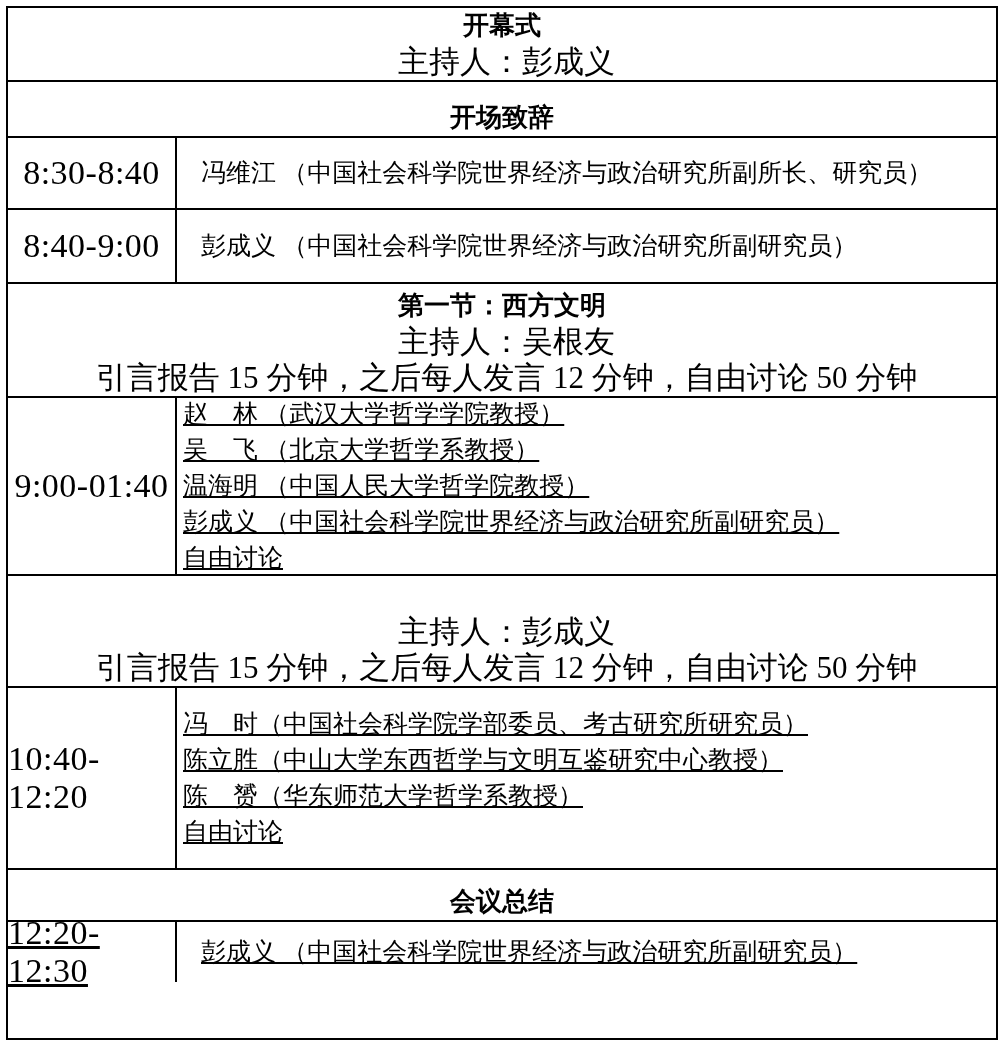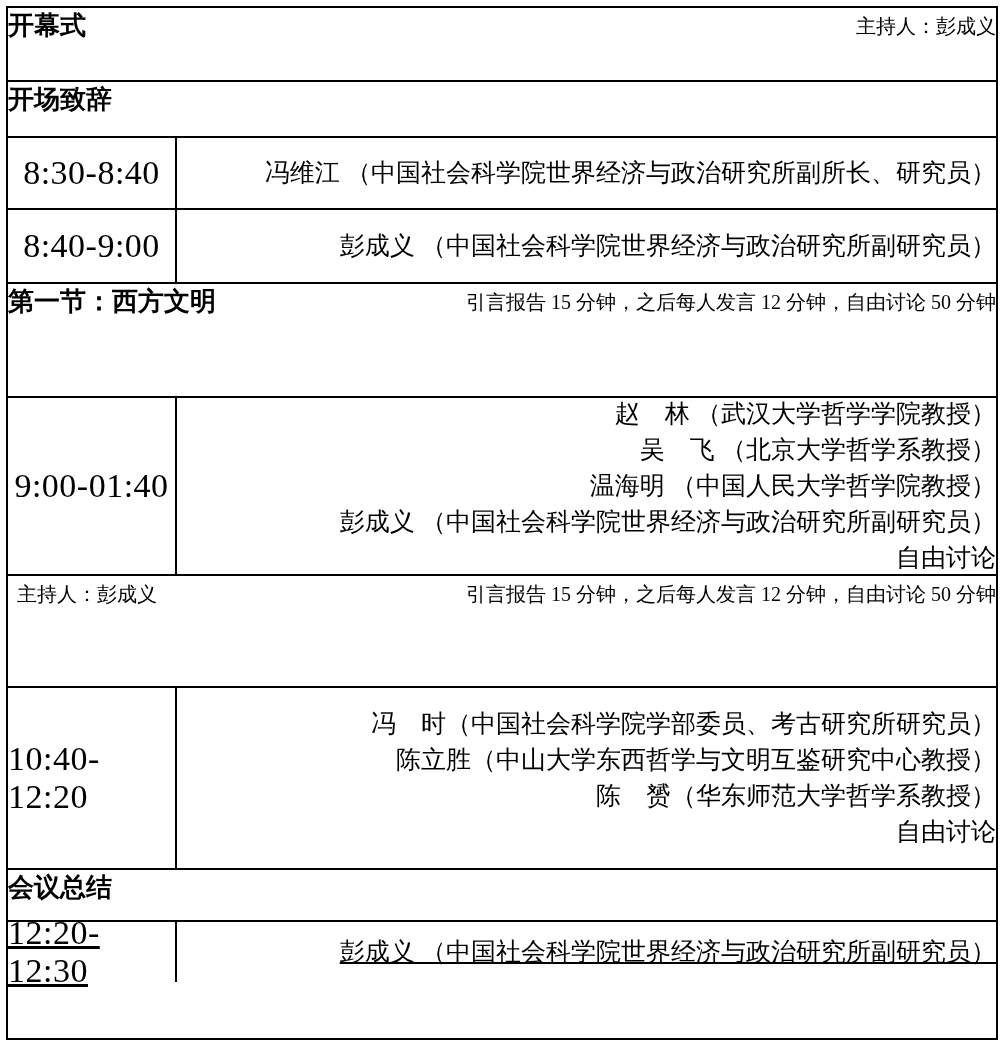--- a/index.html
+++ b/index.html
@@ -32,57 +32,55 @@
     flex-direction: row;
     border-bottom: 2px solid #000000;
     box-sizing: border-box;
     min-height: 0;
   }
   .row:last-child { border-bottom: none; text-decoration: underline; }
 
   .cell-full {
     flex: 1 1 auto;
     display: flex;
-    flex-direction: row;
-    justify-content: space-between;
+    flex-direction: column;
+    justify-content: flex-end;
     text-align: center;
-    gap: 47px;
   }
   .cell-time {
     flex: 0 0 169px;
     border-right: 2px solid #000000;
     box-sizing: border-box;
     display: flex;
     align-items: center;
     justify-content: center;
     font-size: 34px;
     letter-spacing: 0.5px;
   }
   .cell-body {
     flex: 1 1 auto;
     display: flex;
     flex-direction: column;
     justify-content: center;
-    text-align: right;
   }
   .cell-body.single { padding-left: 24px; }
-  .cell-body.multi  { padding-left: 21px; }
+  .cell-body.multi  { padding-left: 6px; text-decoration: underline; }
 
   .line {
     line-height: 36px;
     font-size: 25px;
     white-space: nowrap;
   }
   .title-line {
     font-weight: bold;
     font-size: 26px;
     line-height: 36px;
   }
   .host-line, .note-line {
-    font-size: 20px;
+    font-size: 31px;
     line-height: 36px;
     padding-left: 9px;
   }
 </style>
 </head>
 <body>
 
 <div class="agenda-table">
 
   <div class="row" style="flex:0 0 74px">
@@ -109,20 +107,21 @@
   <div class="row" style="flex:0 0 74px">
     <div class="cell-time">8:40-9:00</div>
     <div class="cell-body single">
       <div class="line">彭成义 （中国社会科学院世界经济与政治研究所副研究员）</div>
     </div>
   </div>
 
   <div class="row" style="flex:0 0 114px">
     <div class="cell-full">
       <div class="title-line">第一节：西方文明</div>
+      <div class="host-line">主持人：吴根友</div>
       <div class="note-line">引言报告 15 分钟，之后每人发言 12 分钟，自由讨论 50 分钟</div>
     </div>
   </div>
 
   <div class="row" style="flex:0 0 178px">
     <div class="cell-time">9:00-01:40</div>
     <div class="cell-body multi">
       <div class="line">赵　林 （武汉大学哲学学院教授）</div>
       <div class="line">吴　飞 （北京大学哲学系教授）</div>
       <div class="line">温海明 （中国人民大学哲学院教授）</div>

